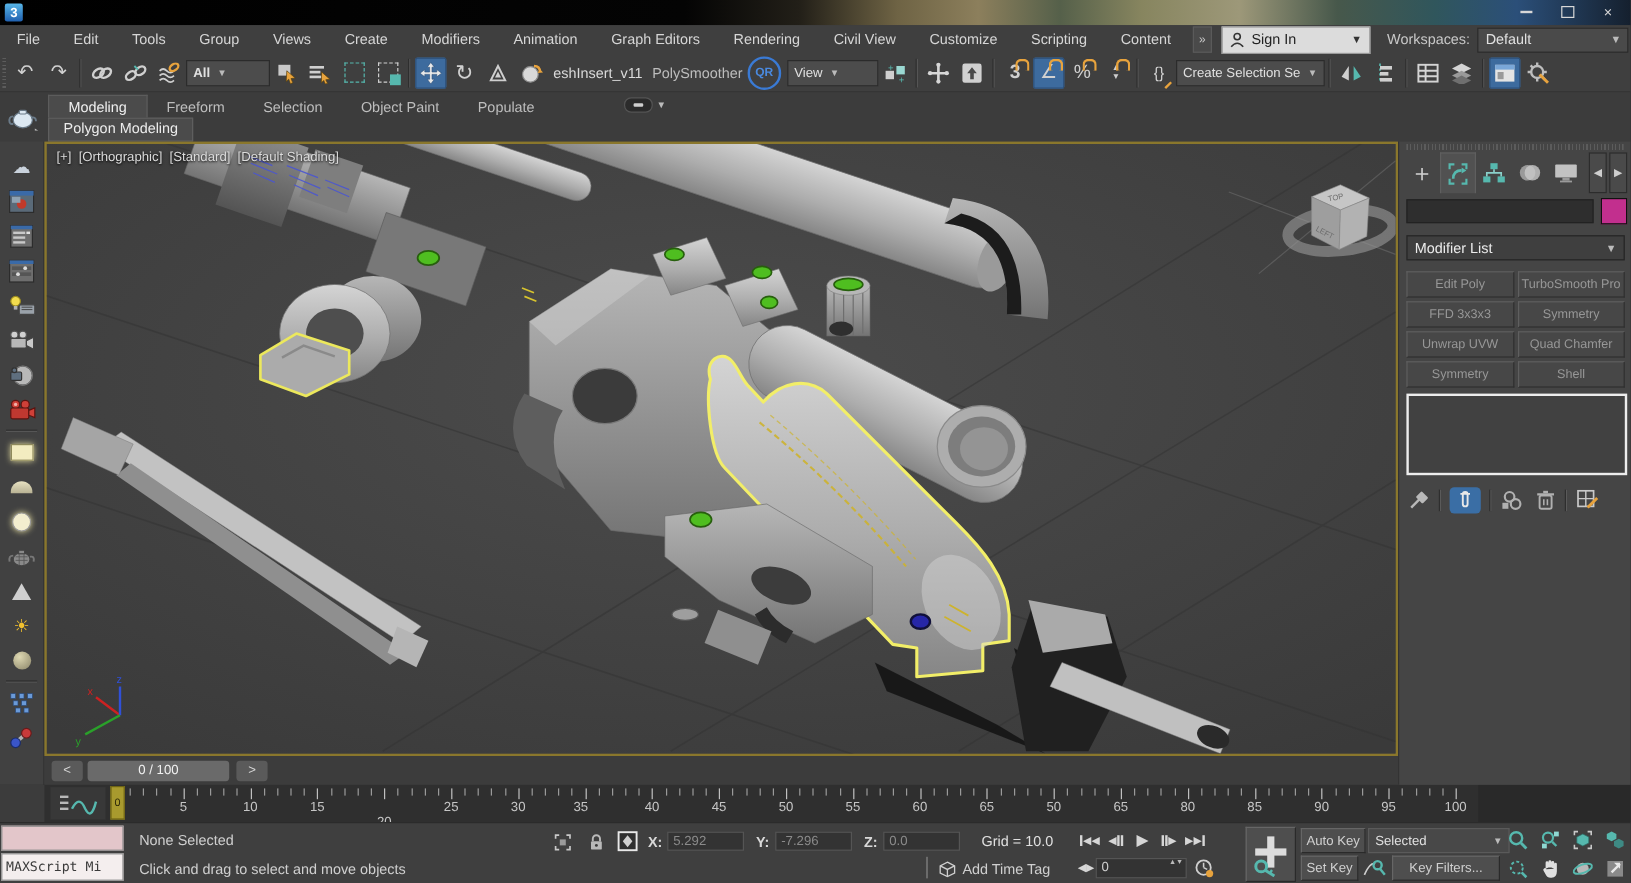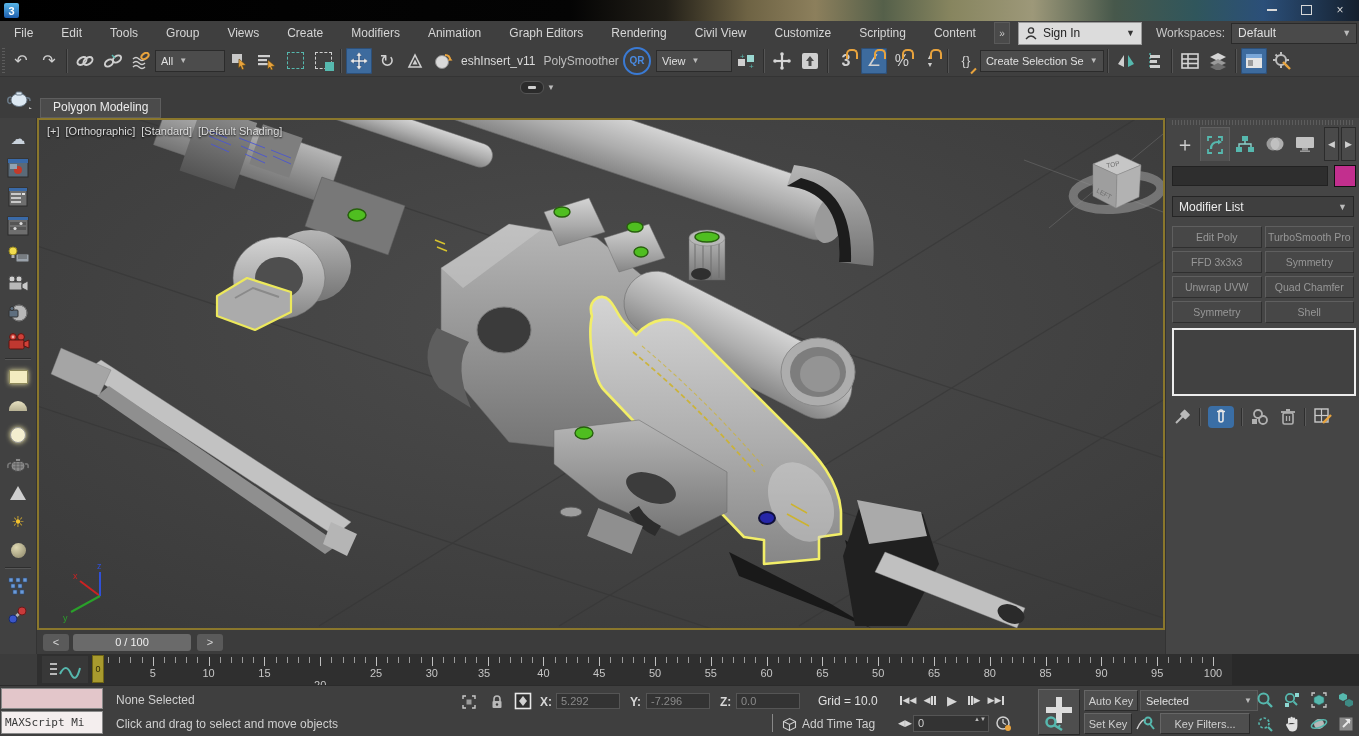--- a/index.html
+++ b/index.html
@@ -212,21 +212,21 @@
           <ellipse cx="14" cy="7" rx="4.5" ry="3" transform="rotate(-35 14 7)" fill="none" stroke="#cfcfcf" stroke-width="2"></ellipse>
           <line x1="9" y1="3" x2="12" y2="6" stroke="#56b8ae" stroke-width="1.5"></line>
         </svg>
     </div>
     <div class="tbtn">
       <svg class="ic" width="20" height="18" viewBox="0 0 20 18">
           <path d="M2,7 q3,-3 6,0 t6,0 M2,11 q3,-3 6,0 t6,0 M2,15 q3,-3 6,0 t6,0" fill="none" stroke="#cfcfcf" stroke-width="1.4"></path>
           <ellipse cx="14" cy="4" rx="4" ry="2.6" transform="rotate(-35 14 4)" fill="none" stroke="#e8a33d" stroke-width="2"></ellipse>
         </svg>
     </div>
-    <div class="dd" style="width:58px;">
+    <div class="dd" style="width:58px;font-weight:bold;">
       <span>All</span>
       <span class="caret">▼</span>
     </div>
     <div class="tbtn">
       <svg class="ic" width="18" height="18" viewBox="0 0 18 18">
           <rect x="2" y="2" width="10" height="9" fill="#c9c9c9"></rect>
           <polygon points="9,7 16,13 12.5,13.5 14,17 12,17.8 10.6,14 8.5,16" fill="#e8a33d" stroke="#5a4310" stroke-width="0.6"></polygon>
         </svg>
     </div>
     <div class="tbtn">
@@ -383,20 +383,27 @@
   <div id="ribbon">
     <div class="teapot-btn">
       <svg class="ic" width="26" height="22" viewBox="0 0 26 22">
           <ellipse cx="13" cy="13" rx="8" ry="6.5" fill="#dce8f2" stroke="#6a7a88"></ellipse>
           <path d="M5,10 q-4,0 -3,5 q1,2 3,1" fill="none" stroke="#6a7a88" stroke-width="1.6"></path>
           <path d="M20,11 q4,-1 4,3" fill="none" stroke="#6a7a88" stroke-width="1.6"></path>
           <rect x="10" y="5" width="6" height="3" rx="1" fill="#dce8f2" stroke="#6a7a88"></rect>
           <polygon points="23,20 26,22 23,22" fill="#bbb"></polygon>
         </svg>
     </div>
+    <div id="ribbon-tabs">
+        <div class="rtab active">Modeling</div>
+        <div class="rtab">Freeform</div>
+        <div class="rtab">Selection</div>
+        <div class="rtab">Object Paint</div>
+        <div class="rtab">Populate</div>
+      </div>
     <div class="ribbon-collapse">
       <div class="rc-pill"></div>
       <span class="caret">▼</span>
     </div>
     <div id="ribbon-row2">
       <div class="panel-tab">Polygon Modeling</div>
     </div>
   </div>
 
   <div id="left-toolbar">

